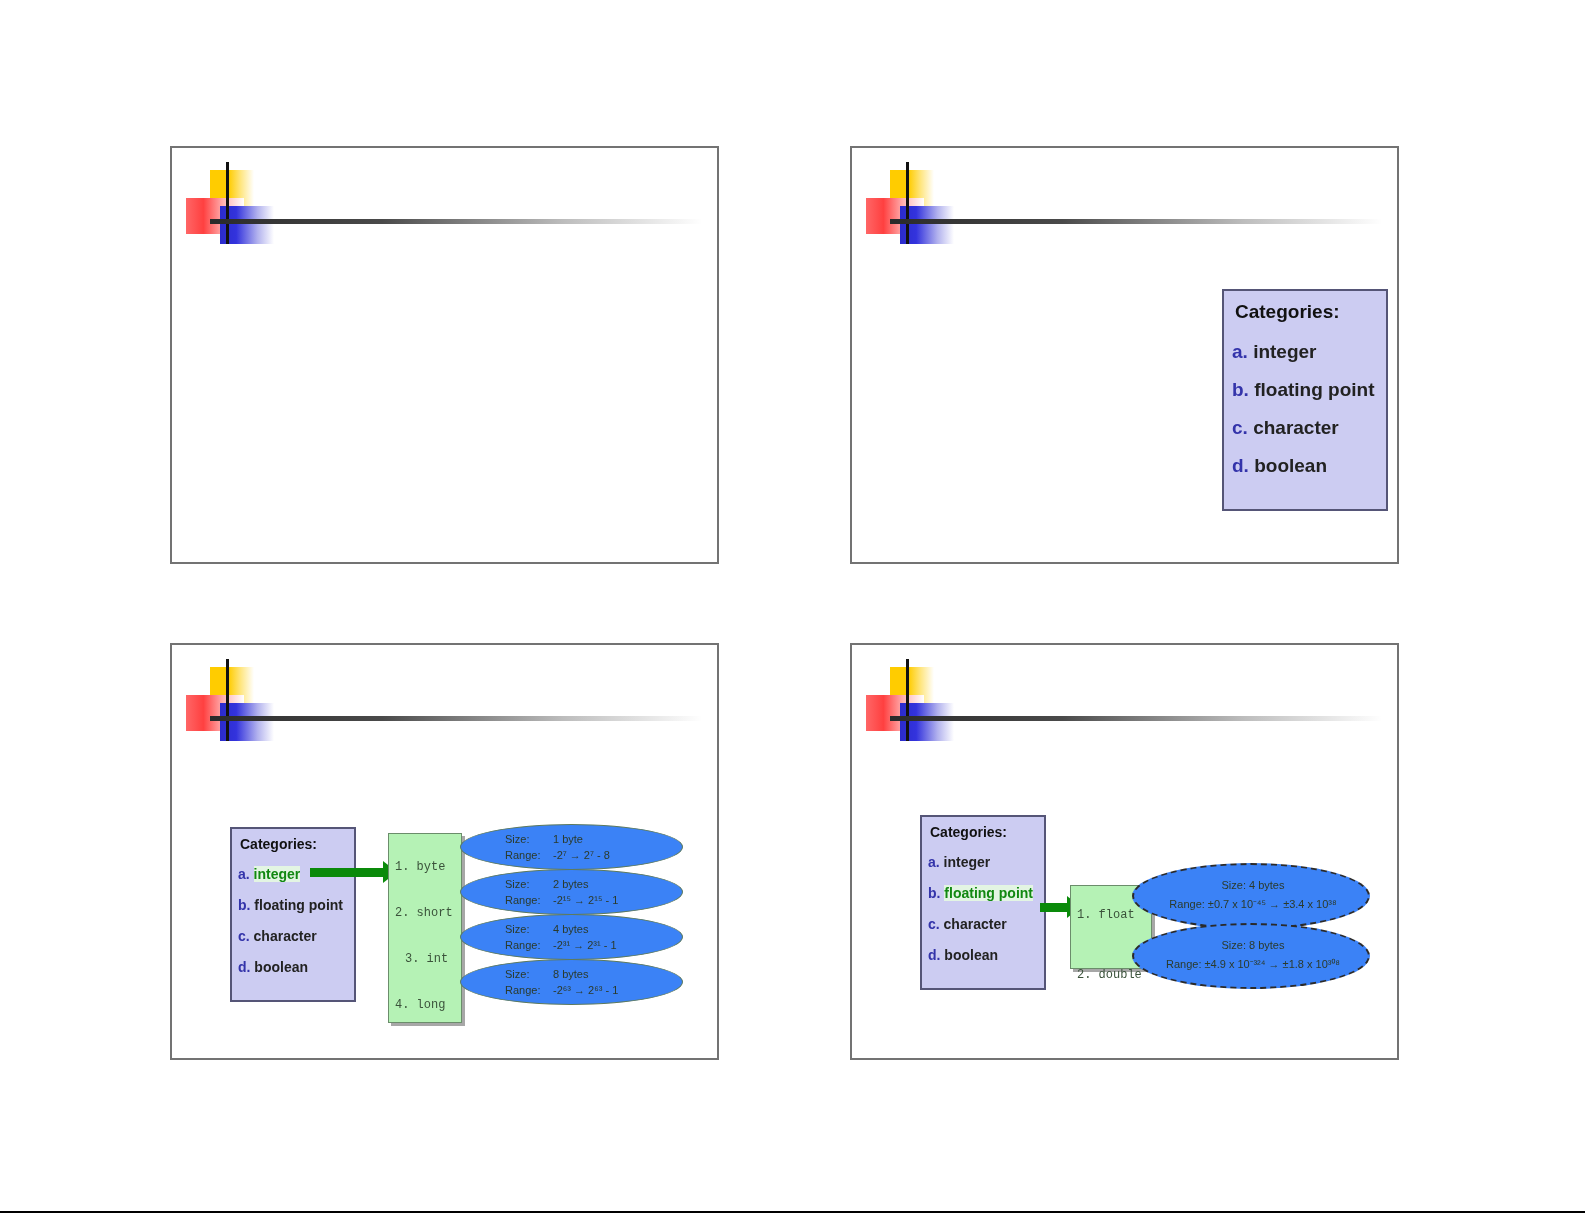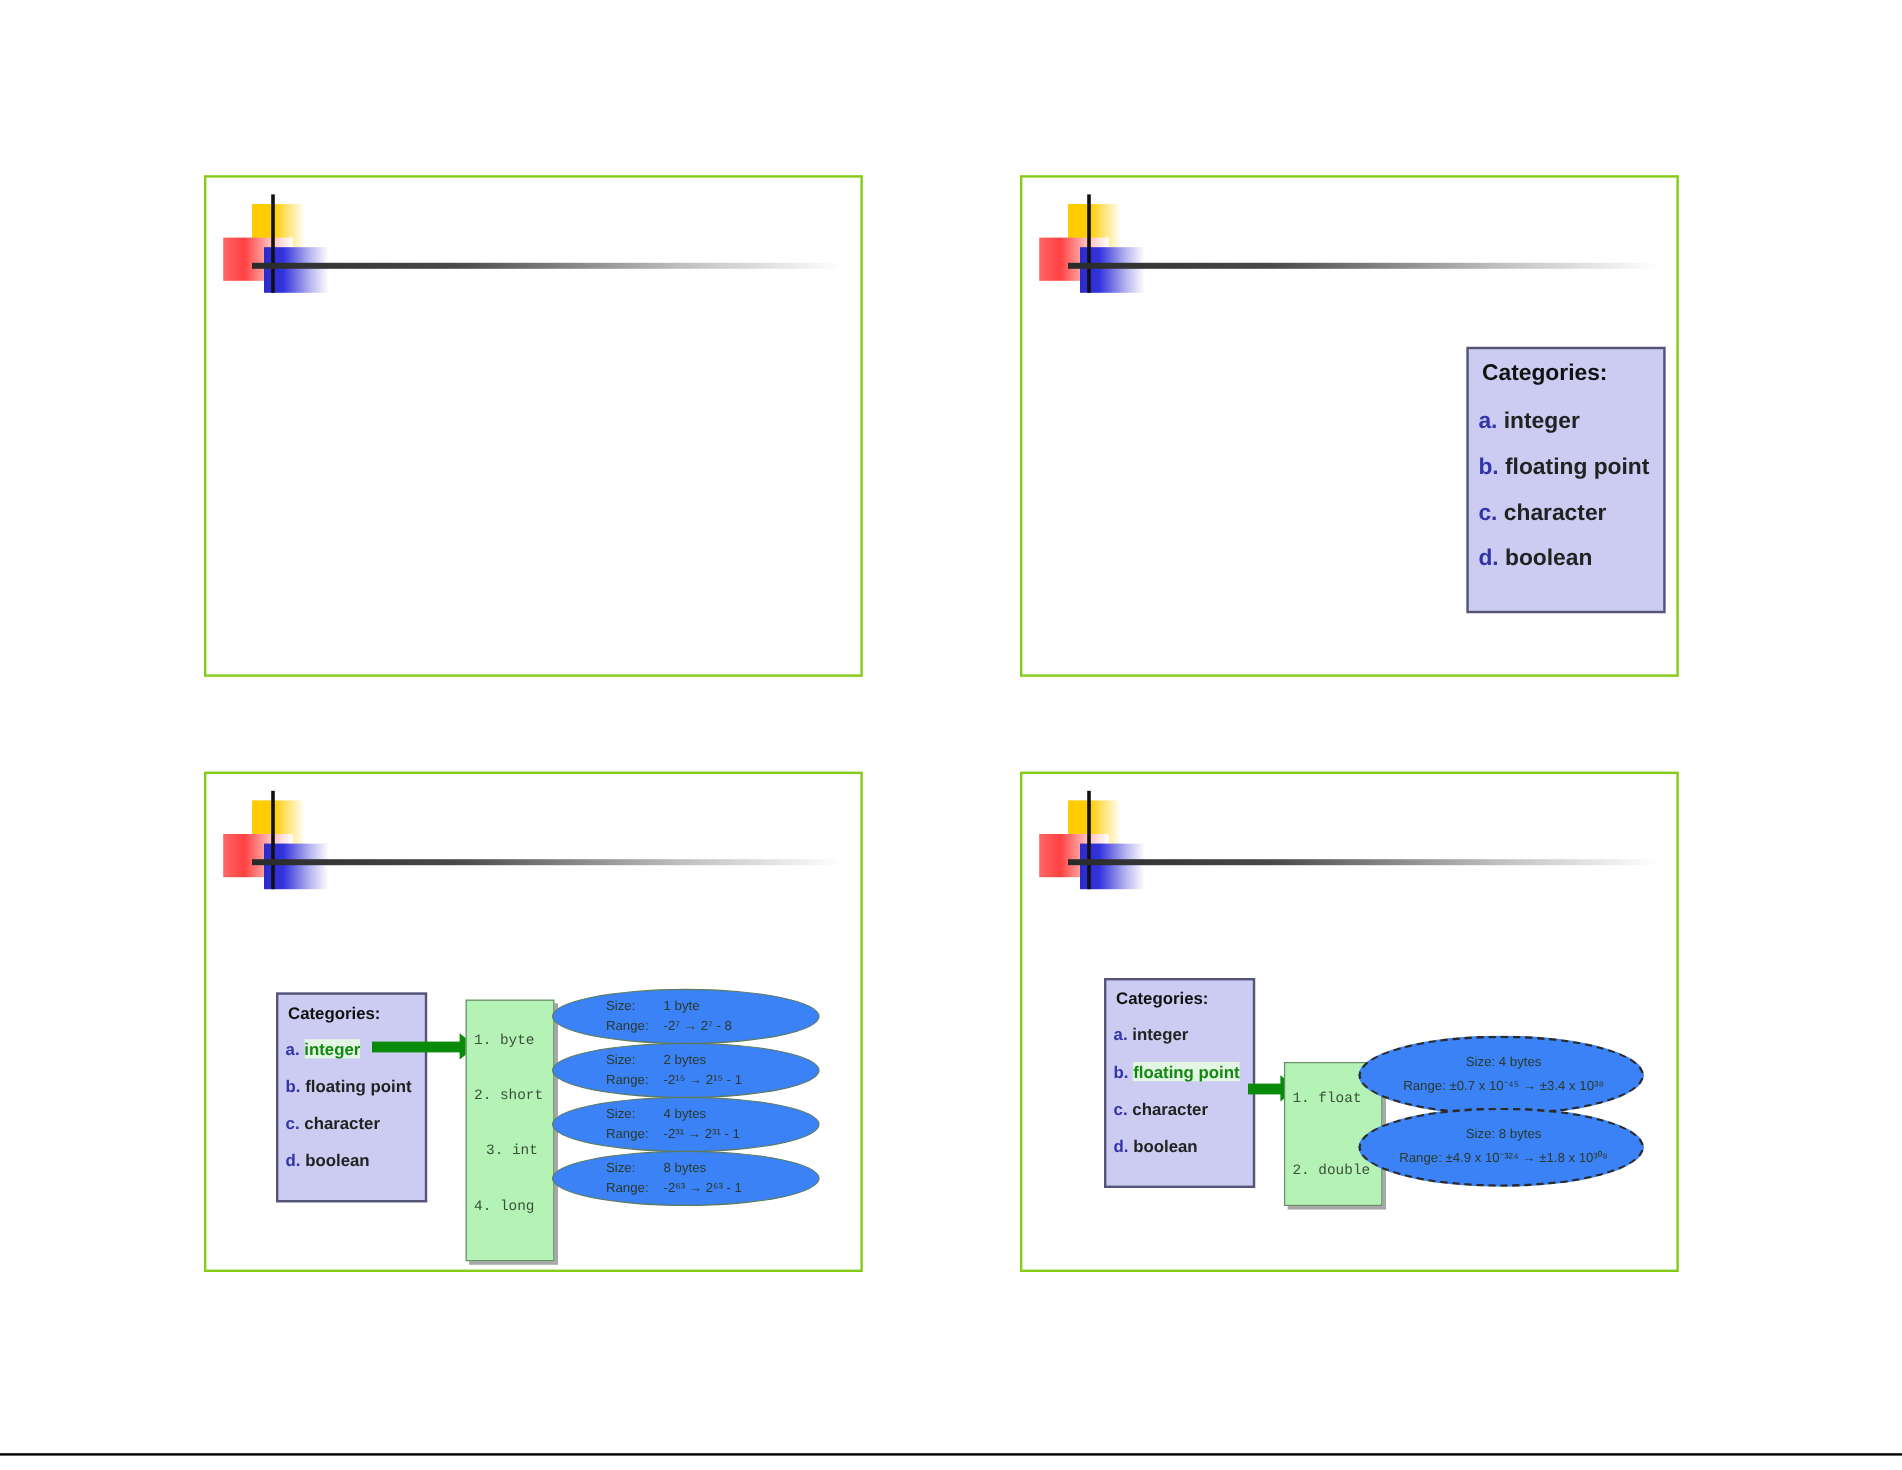--- a/index.html
+++ b/index.html
@@ -2,21 +2,21 @@
 <html><head>
 <meta charset="utf-8">
 <style>
   html,body{margin:0;padding:0;background:#ffffff;}
   body{width:1585px;height:1225px;position:relative;overflow:hidden;
        font-family:"Liberation Sans",sans-serif;}
 
   .page{position:absolute;inset:0;}
 
   
-  .slide{position:absolute;background:#fff;border:2px solid #84cc16;box-sizing:border-box;}
+  .slide{position:absolute;background:#fff;border:2px solid #737373;box-sizing:border-box;}
   .slide.s1{left:170px;top:146px;width:549px;height:418px;}
   .slide.s2{left:850px;top:146px;width:549px;height:418px;}
   .slide.s3{left:170px;top:643px;width:549px;height:417px;}
   .slide.s4{left:850px;top:643px;width:549px;height:417px;}
 
   
   .logo{position:absolute;left:12px;top:14px;width:520px;height:84px;}
   .sq{position:absolute;}
   .sq-yellow{left:26px;top:8px;width:44px;height:42px;
              background:linear-gradient(to right,#ffcc00 0%,#ffcc00 42%,#ffe680 70%,#ffffff 100%);}
@@ -58,25 +58,25 @@
   .arrow:after{content:"";position:absolute;right:-13px;top:-7px;
     border-top:11px solid transparent;border-bottom:11px solid transparent;
     border-left:14px solid #0a8a0a;}
 
   
   .green-box{position:absolute;background:#b5f2b5;border:1px solid #6b8d6b;
              box-sizing:border-box;box-shadow:3px 3px 0 rgba(60,60,60,.45);}
   .green-box .gitem{position:absolute;left:6px;font-family:"Liberation Mono",monospace;
                     font-size:12px;color:#3a523a;white-space:nowrap;}
 
-  .gb-s3{left:216px;top:188px;width:74px;height:218px;}
+  .gb-s3{left:216px;top:188px;width:74px;height:190px;}
   .gb-s3 .g0{top:26px;} .gb-s3 .g1{top:72px;}
   .gb-s3 .g2{top:118px;margin-left:10px;} .gb-s3 .g3{top:164px;}
 
-  .gb-s4{left:218px;top:240px;width:82px;height:120px;}
+  .gb-s4{left:218px;top:240px;width:82px;height:84px;}
   .gb-s4 .g0{top:22px;} .gb-s4 .g1{top:82px;}
 
   
   .ell{position:absolute;background:#3b82f6;border:1px solid #5d7a5d;
        border-radius:50%;box-sizing:border-box;}
   .ell.dashed{border:2px dashed #2a2a2a;}
   .ell .row{position:absolute;white-space:nowrap;font-size:11px;color:#2b3a2b;}
   .ell .lab{display:inline-block;width:48px;}
 
   

